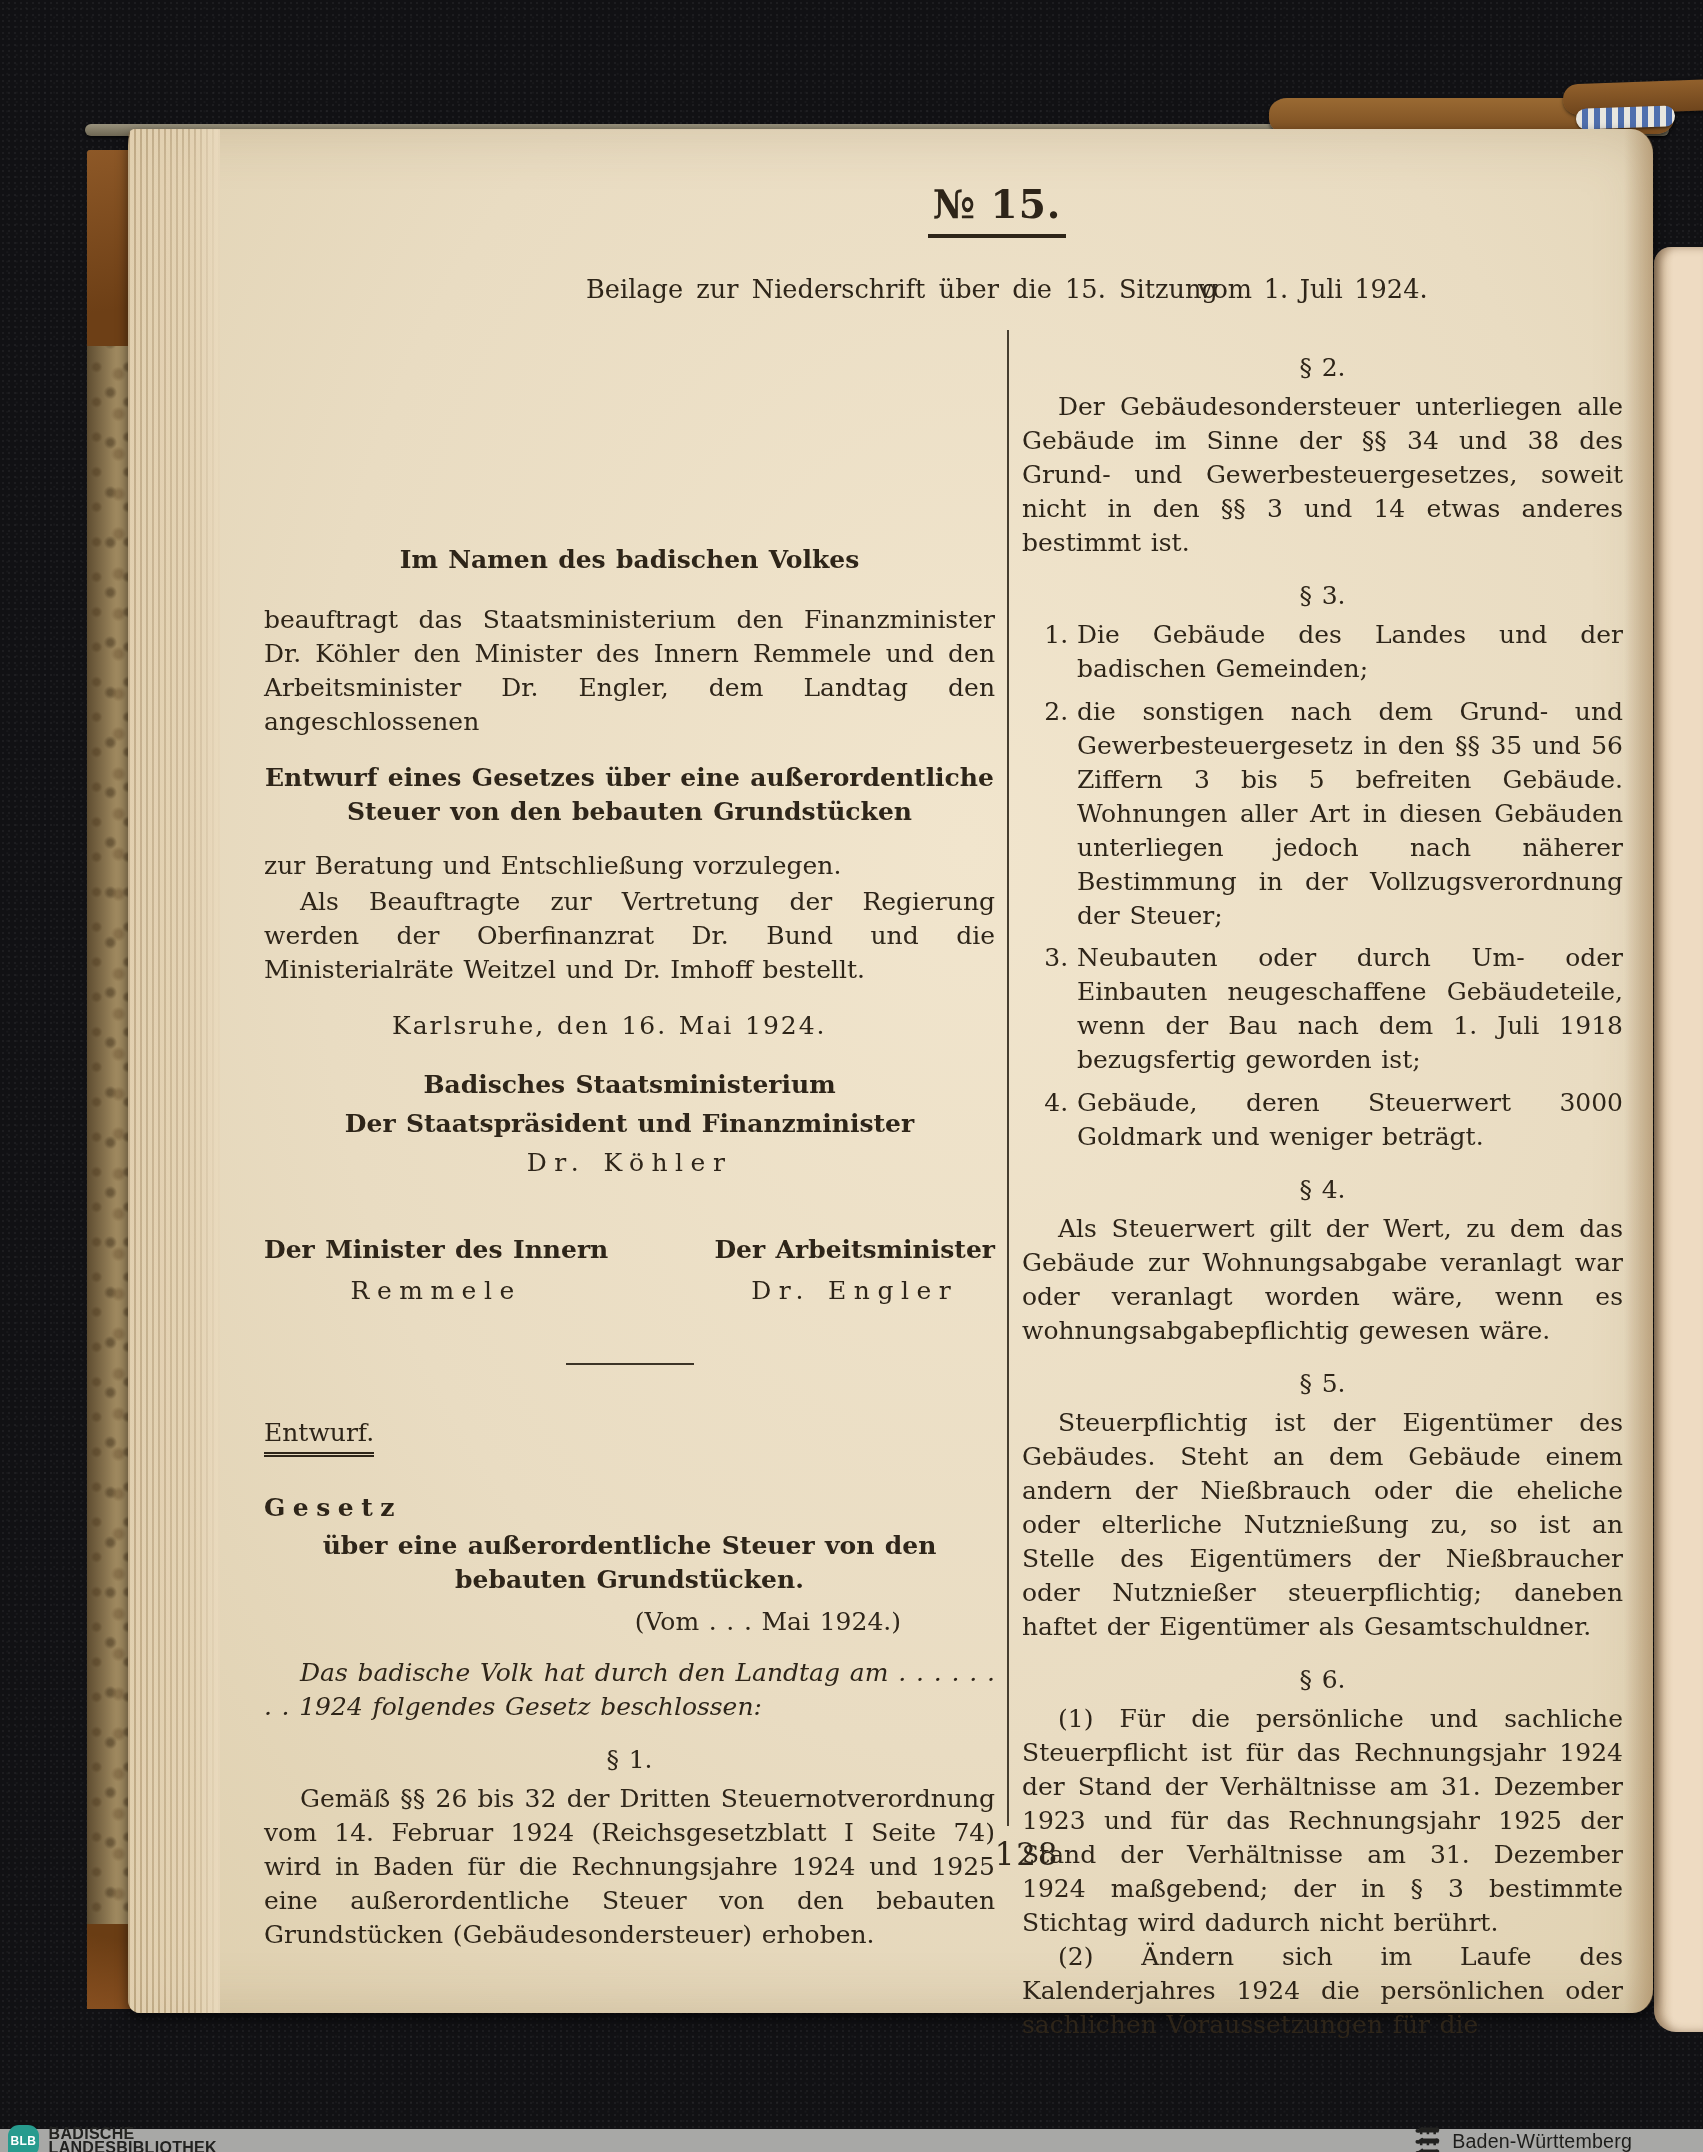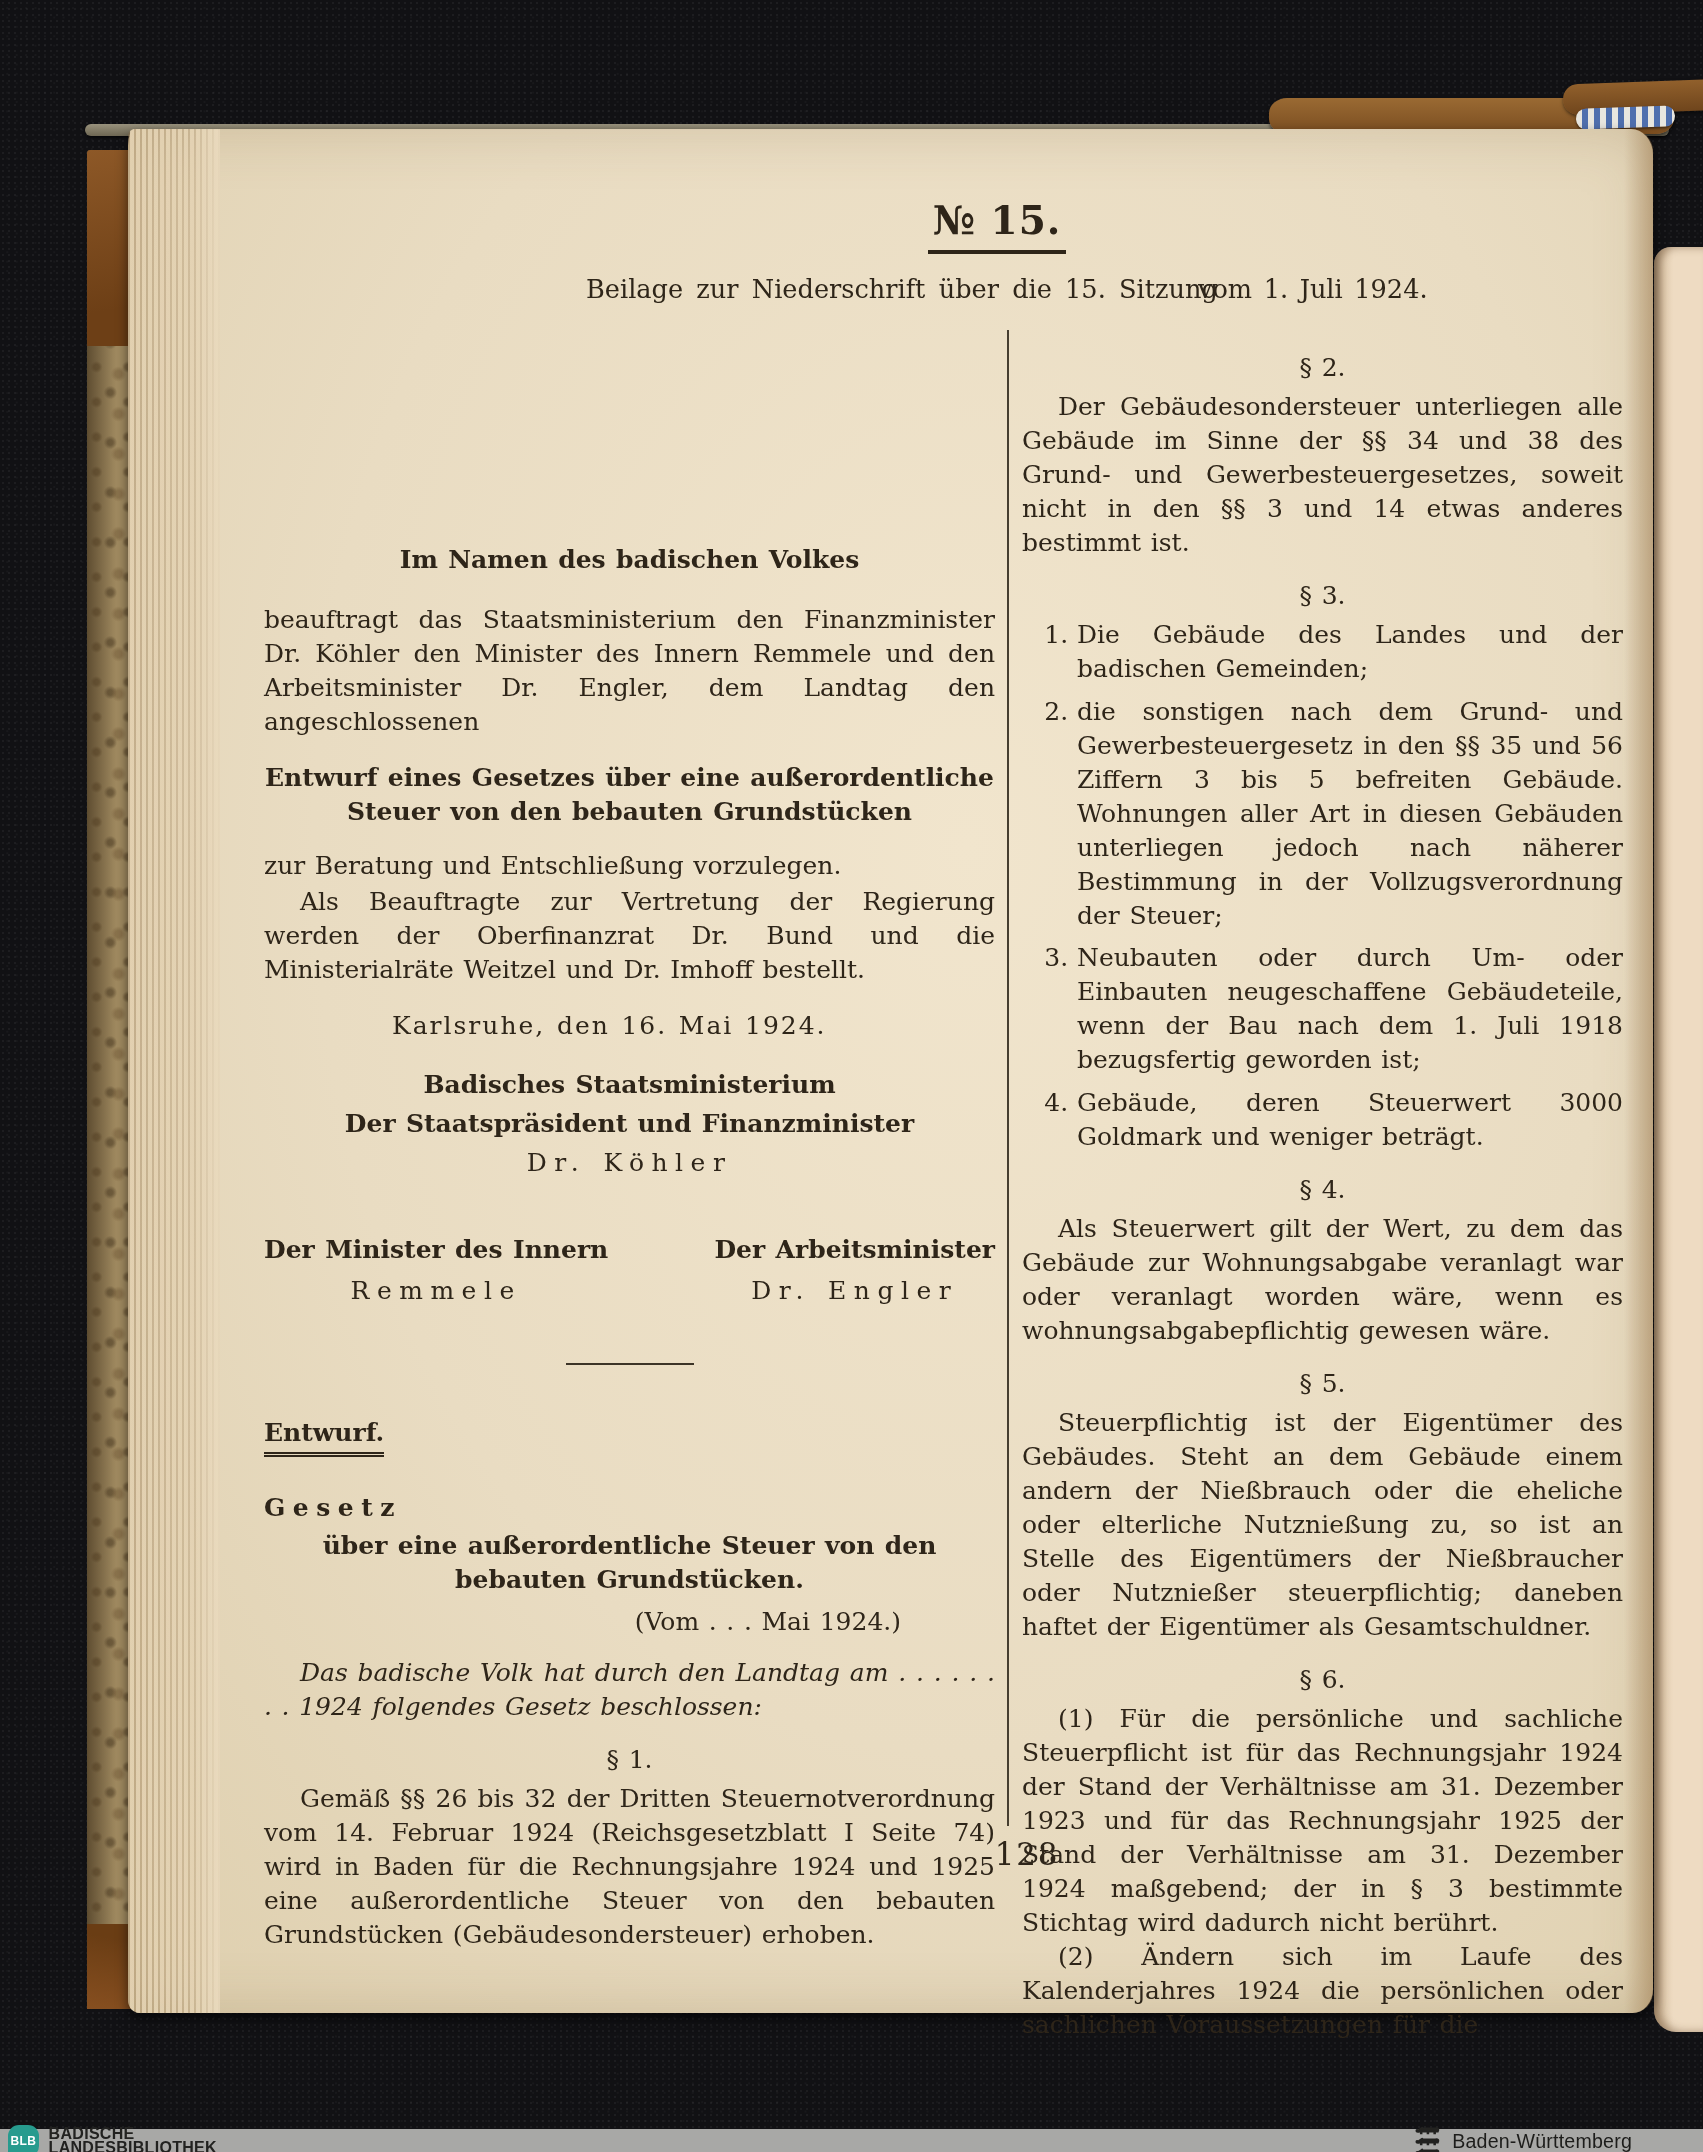--- a/index.html
+++ b/index.html
@@ -77,21 +77,21 @@
       repeating-linear-gradient(90deg, rgba(150,118,75,.35) 0 1.7px, rgba(226,208,176,.9) 1.7px 6px);
     border-radius:6.8px 0 0 12px;
   }
   .page-fold-right{
     position:absolute;right:0;top:0;width:29px;height:100%;
     background:linear-gradient(90deg, rgba(160,125,80,0), rgba(150,113,68,.45));
     border-radius:0 22px 20.4px 0;
   }
   
   .doc-number{
-    position:absolute;left:767px;top:68px;width:204px;
+    position:absolute;left:767px;top:52px;width:204px;
     text-align:center;font-size:39px;font-weight:700;letter-spacing:0.9px;
   }
   .doc-number span{border-bottom:4.3px solid #2e2519;padding:0 5.1px 6.8px 5.1px;}
   .subtitle-left{position:absolute;left:458px;top:145px;font-size:25.6px;word-spacing:5.1px;}
   .subtitle-right{position:absolute;left:1070px;top:145px;font-size:25.6px;word-spacing:3.4px;}
   .column-divider{
     position:absolute;left:879px;top:201px;width:1.7px;height:1496px;
     background:#463e30;
   }
   .col{position:absolute;font-size:25px;line-height:34px;word-spacing:1.7px;}
@@ -105,21 +105,21 @@
   .invocation{font-weight:700;text-align:center;margin-bottom:25.6px;}
   .draft-title{font-weight:700;text-align:center;margin:22px 0 20.4px 0;}
   .rep-para{margin-top:1.7px;}
   .place-date{margin-top:22px;padding-left:128px;letter-spacing:.08em;}
   .ministry-block{margin-top:25.6px;text-align:center;}
   .ministry-block div{margin-top:5.1px;}
   .sig-row{display:flex;justify-content:space-between;margin-top:53px;}
   .sig-block{text-align:center;min-width:256px;}
   .sig-name{margin-top:6.8px;letter-spacing:.3em;}
   .rule{width:128px;border:none;border-top:2.6px solid #3c3427;margin:55px auto 51px auto;}
-  .entwurf{display:inline-block;font-weight:700;border-bottom:5.1px double #2e2519;padding-bottom:1.7px;margin-bottom:31px;}
+  .entwurf{display:inline-block;font-weight:400;border-bottom:5.1px double #2e2519;padding-bottom:1.7px;margin-bottom:31px;}
   .law-title1{font-weight:700;text-align:left;letter-spacing:.3em;margin-top:3.4px;}
   .law-title2{font-weight:700;text-align:center;margin-top:3.4px;}
   .law-date{text-align:right;padding-right:94px;margin-top:8.5px;}
   .enactment{margin-top:17px;font-style:italic;}
   .statute-list{margin-top:1.7px;}
   .statute-item{position:relative;padding-left:55px;margin-bottom:8.5px;text-align:justify;}
   .statute-item .num{position:absolute;left:10.2px;top:0;width:36px;text-align:right;text-indent:0;}
   .page-number{
     position:absolute;left:835px;top:1707px;width:128px;text-align:center;
     font-size:31px;letter-spacing:1.7px;

